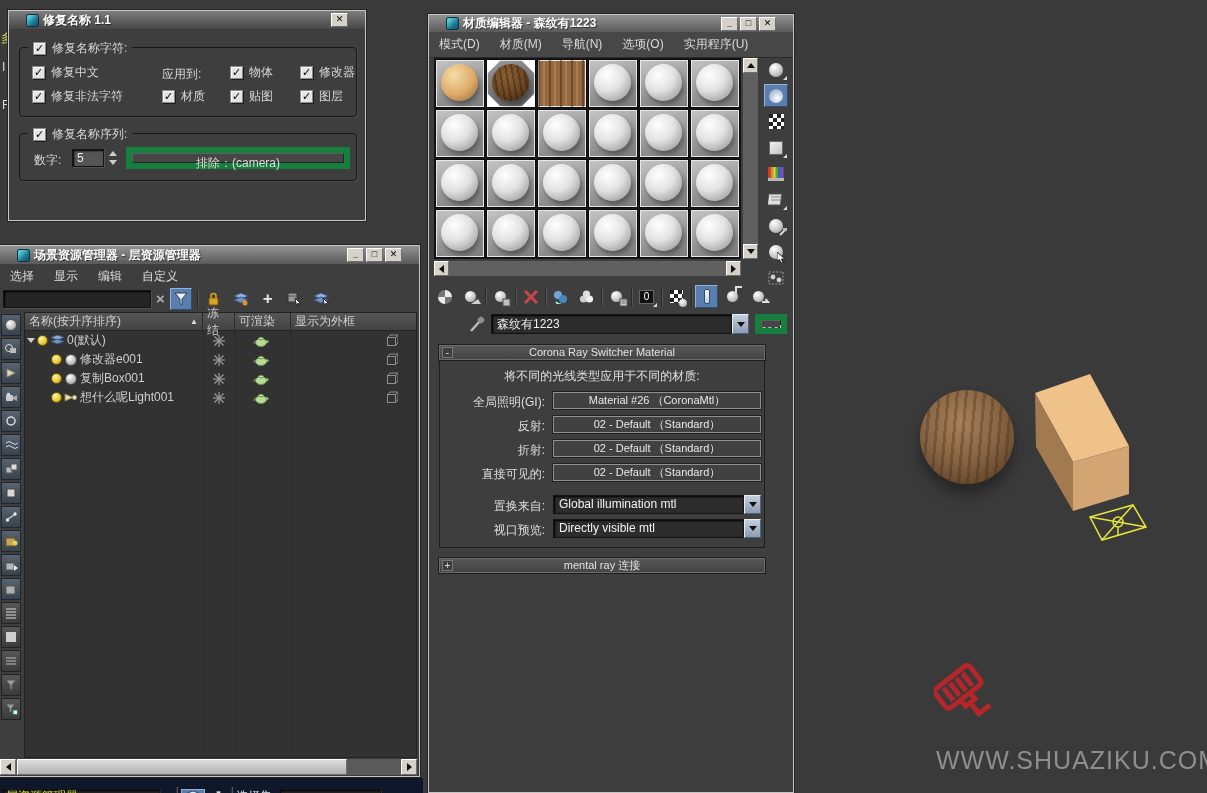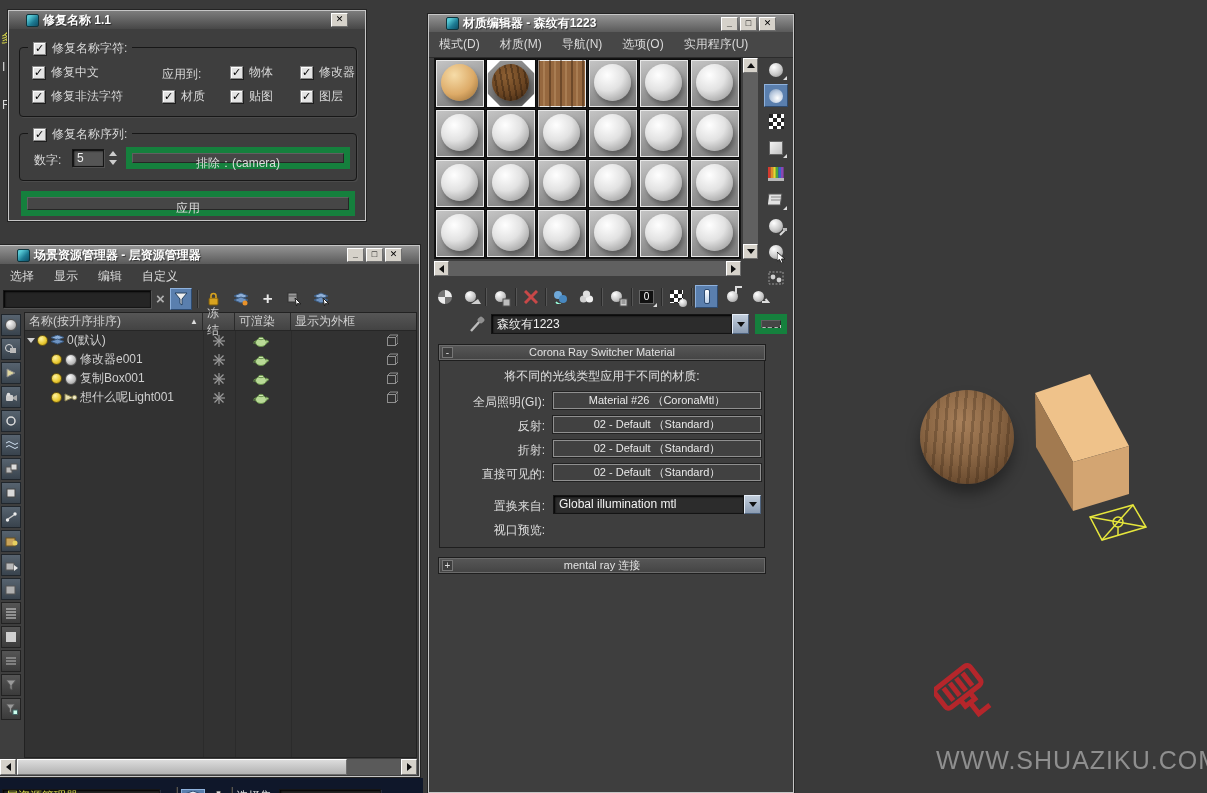--- a/index.html
+++ b/index.html
@@ -194,21 +194,20 @@
     </div>
     <span class="lbl abs" style="left:14px;top:18px;">数字:</span>
     <div class="field abs" style="left:52px;top:15px;width:32px;height:18px;font-size:12px;padding:1px 4px;background:#555;">5</div>
     <div class="abs" style="left:87px;top:15px;width:12px;height:18px;display:flex;flex-direction:column;justify-content:space-between;padding:2px 0;">
       <div class="tri-u" style="border-bottom-color:#ccc;margin:0 auto;"></div>
       <div class="tri-d" style="border-top-color:#ccc;margin:0 auto;"></div>
     </div>
     <div class="btn3d" style="left:106px;top:13px;width:224px;height:22px;font-size:12px;line-height:20px;">排除：(camera)</div>
   </div>
 
-  <div class="btn3d" style="left:12px;top:180px;width:334px;height:25px;font-size:12px;line-height:23px;">应用</div>
 </div>
 
 <div id="sexp" class="win">
   <div class="titlebar">
     <div class="appicon"></div>
     <span class="title">场景资源管理器 - 层资源管理器</span>
     <div class="winbtns">
       <div class="winbtn">_</div>
       <div class="winbtn">□</div>
       <div class="winbtn">✕</div>
@@ -825,19 +824,25 @@
 
     <div class="plabel" style="top:158px;left:0;">置换来自:</div>
     <div class="combo abs" style="top:155px;left:120px;width:208px;height:19px;">
       <div class="ctext">Global illumination mtl</div>
       <div class="cbtn">
           <div class="tri-d"></div>
         </div>
     </div>
 
     <div class="plabel" style="top:182px;left:0;">视口预览:</div>
+    <div class="combo abs" style="top:179px;left:120px;width:208px;height:19px;">
+      <div class="ctext">Directly visible mtl</div>
+      <div class="cbtn">
+          <div class="tri-d"></div>
+        </div>
+    </div>
 
     <div class="rollhdr" style="top:218px;">
       <div class="pm">+</div>
       <span>mental ray 连接</span>
     </div>
   </div>
 </div>
 
 </body></html>

